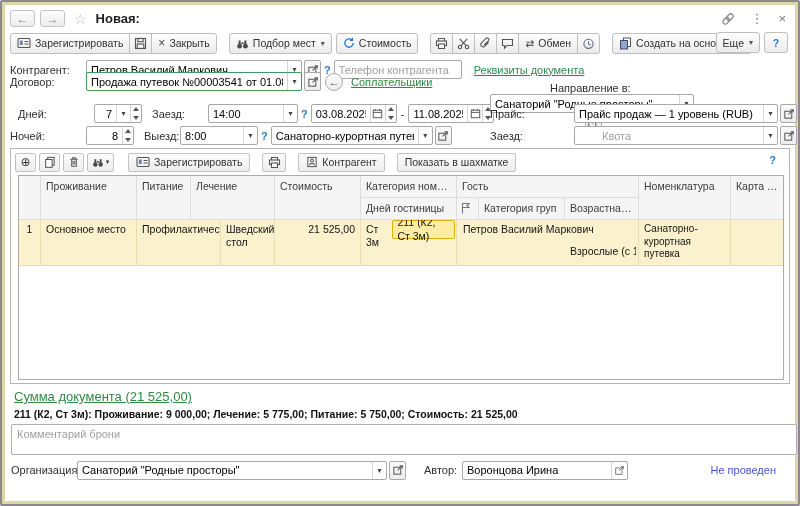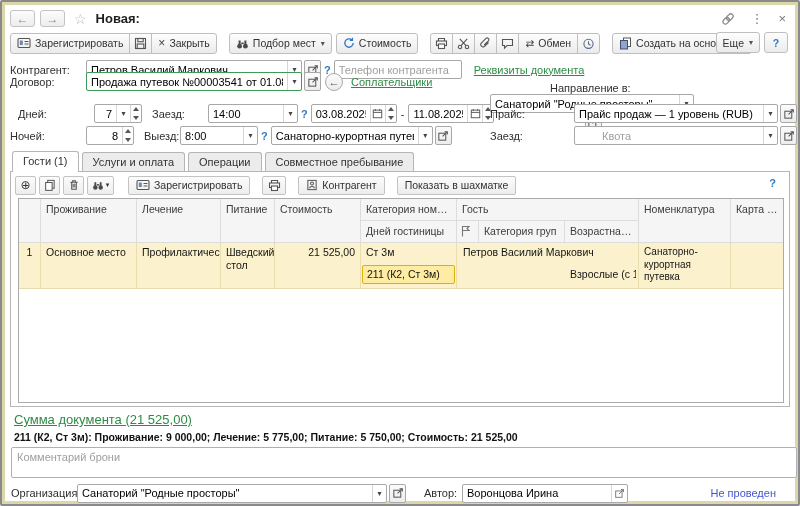--- a/index.html
+++ b/index.html
@@ -93,21 +93,21 @@
   .tbl { width:766px; margin:2px 0 0 3px; border:1px solid #ababab; background:#fff; height:205px; display:flex; flex-direction:column; }
   .thead { display:flex; height:44px; flex-shrink:0; }
   .hc { background:#f5f5f5; border-right:1px solid #dcdcdc; border-bottom:1px solid #dcdcdc;
         padding:4px 5px 0; font-size:10.5px; color:#3c3c3c; white-space:nowrap; overflow:hidden; text-overflow:ellipsis; }
   .hc.h1 { height:22px; } .hc.sp { height:44px; }
   .hstack, .hgroup { display:flex; flex-direction:column; }
   .hgrow { display:flex; height:22px; }
   .trow { display:flex; height:46px; background:#fbf2cd; border-bottom:1px solid #e6dcae; flex-shrink:0; }
   .dc { padding:3px 5px 0; font-size:10.5px; color:#141414; border-right:1px solid rgba(150,120,30,0.16); overflow:hidden; line-height:1.25; }
   .dc.rt { text-align:right; }
-  .catcell { display:flex; flex-direction:column; padding:0; }
+  .catcell { display:flex; padding:0; }
   .catcell .top { padding:3px 5px 0; height:22px; }
   .selcell { margin:0 1px; height:19px; border:1px solid #ddb011; background:#fdeca2; border-radius:2px;
              display:flex; align-items:center; padding:0 4px; font-size:10.5px; }
   .guestgrp { position:relative; padding:0; }
   .gname { position:absolute; left:6px; top:3px; white-space:nowrap; font-size:10.5px; }
   .gage { position:absolute; left:113px; top:25px; width:66px; white-space:nowrap; overflow:hidden; font-size:10.5px; }
   .tblank { flex:1; background:#fff; }
   
   .sumlink { display:inline-block; margin:5px 0 0 4px; font-size:13px; }
   .summary { margin:4px 0 0 4px; font-weight:bold; font-size:10.5px; color:#111; }
@@ -411,26 +411,20 @@
       <span class="sqbtn">
         <svg width="12" height="12" viewBox="0 0 13 13" fill="none" stroke="#555" stroke-width="1.1">
           <rect x="2" y="3.5" width="7.5" height="7.5"></rect>
             <path d="M6 7 L11 2 M8.2 1.8 h3 v3"></path>
         </svg>
       </span>
     </div>
   </div>
 
   
-  <div class="tabs">
-    <div class="tab active">Гости (1)</div>
-    <div class="tab">Услуги и оплата</div>
-    <div class="tab">Операции</div>
-    <div class="tab">Совместное пребывание</div>
-  </div>
 
   
   <div class="panel">
     <div class="ttool">
       <span class="tsq">
           <span>⊕</span>
         </span>
       <span class="tsq">
         <svg width="12" height="12" viewBox="0 0 13 13" fill="none" stroke="#555" stroke-width="1.1">
           <rect x="4" y="1.5" width="7" height="8.5"></rect>
@@ -482,22 +476,22 @@
       <button class="tbtn">
         <span>Показать в шахматке</span>
       </button>
       <span class="thelp q">?</span>
     </div>
 
     <div class="tbl">
       <div class="thead">
         <div class="hc sp" style="width:22px;"></div>
         <div class="hc sp" style="width:96px;">Проживание</div>
+        <div class="hc sp" style="width:54px;">Питание</div>
         <div class="hc sp" style="width:84px;">Лечение</div>
-        <div class="hc sp" style="width:54px;">Питание</div>
         <div class="hc sp" style="width:86px;">Стоимость</div>
         <div class="hstack" style="width:96px;">
           <div class="hc h1" style="width:96px;">Категория номера</div>
           <div class="hc h1" style="width:96px;">Дней гостиницы</div>
         </div>
         <div class="hgroup" style="width:182px;">
           <div class="hc h1" style="width:182px;">Гость</div>
           <div class="hgrow">
             <div class="hc h1" style="width:22px; padding:4px 3px 0;">
               <svg width="11" height="12" viewBox="0 0 11 12" fill="none" stroke="#777" stroke-width="1.1">

